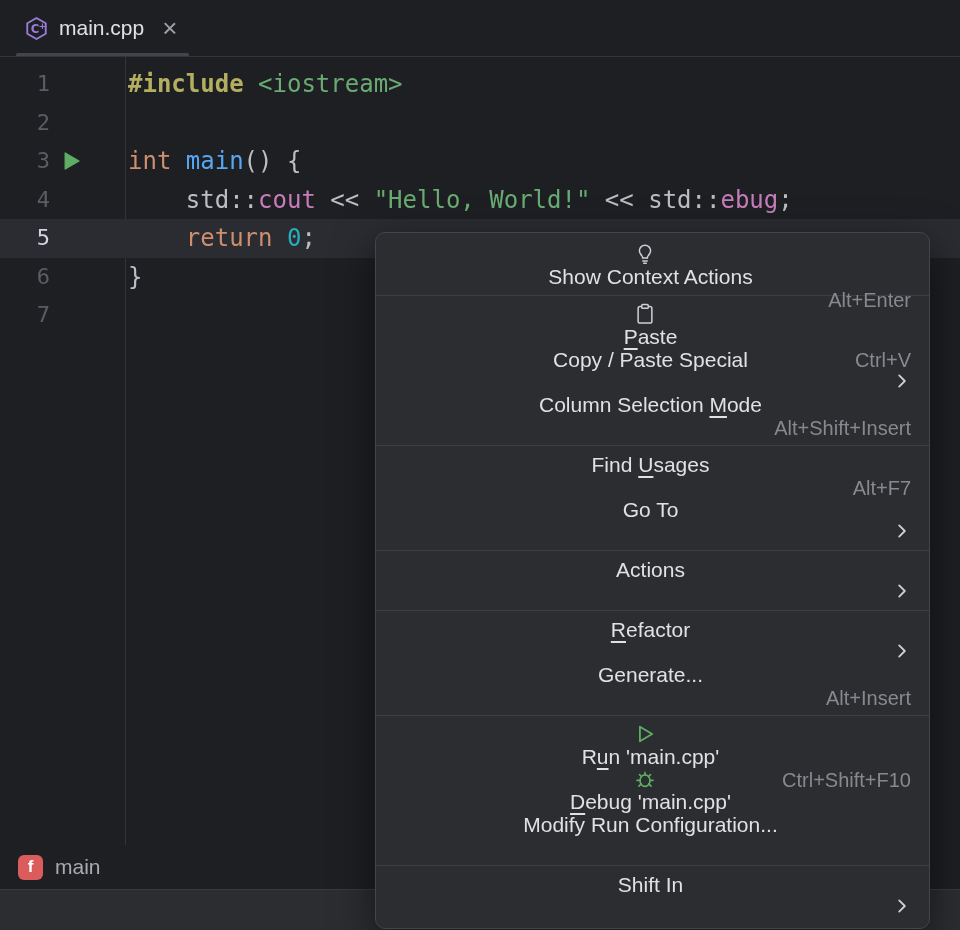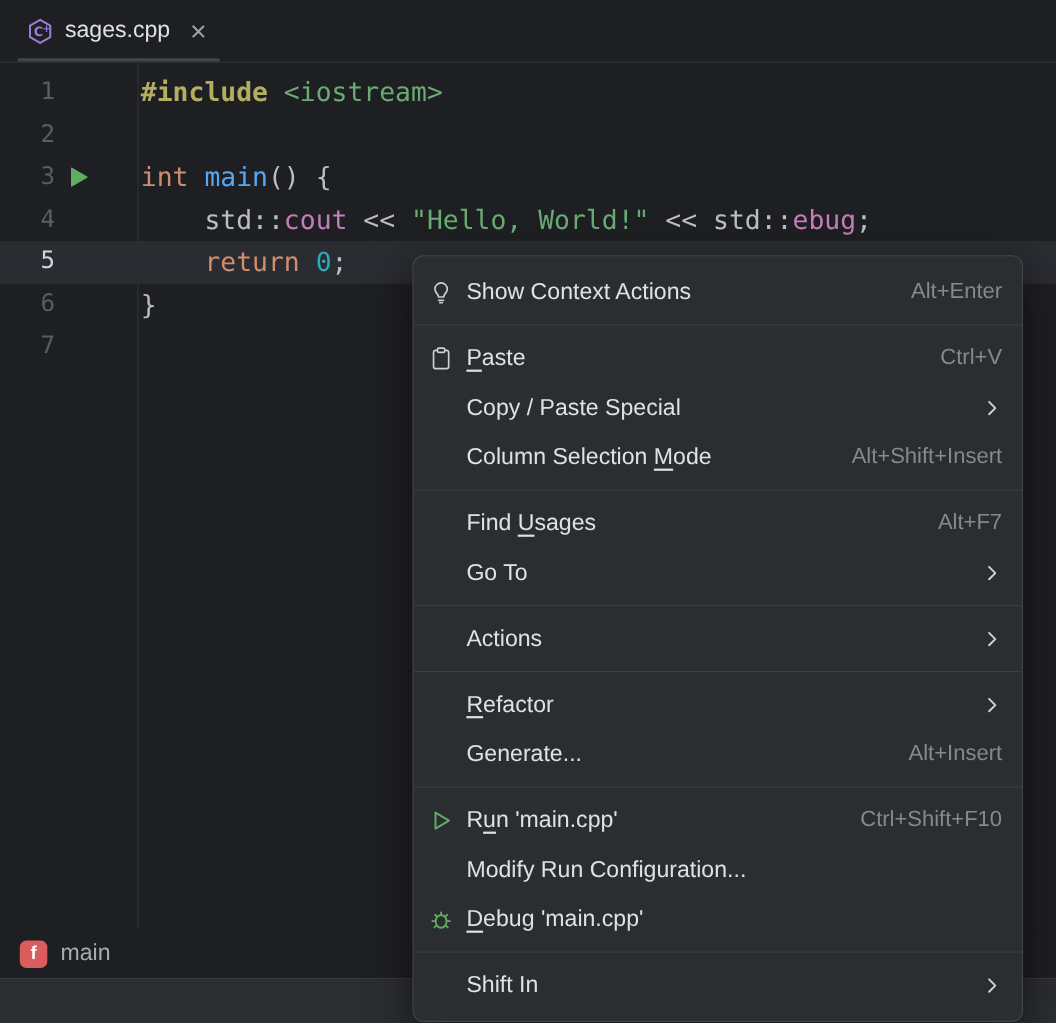--- a/index.html
+++ b/index.html
@@ -36,21 +36,21 @@
   .breadcrumbs{flex:none;height:44px;display:flex;align-items:center;gap:12px;padding:0 18px;background:var(--bg,#1E1F22);}
   .crumb{display:flex;align-items:center;gap:12px;cursor:pointer;}
   .func-badge{width:25px;height:25px;border-radius:6px;background:var(--badge-red,#DB5C5C);color:#FFFFFF;
               display:flex;align-items:center;justify-content:center;font-size:17px;font-weight:bold;}
   .crumb-label{color:#A8ABB2;font-size:21px;}
   .statusbar{flex:none;height:40px;background:#2B2D30;border-top:1px solid #393B40;}
 
   
   .menu{position:absolute;left:375px;top:232px;width:555px;box-sizing:border-box;background:var(--menu-bg,#2B2D30);
         border:1px solid #43454A;border-radius:10px;padding:10px 0;box-shadow:0 12px 40px rgba(0,0,0,.55);z-index:10;}
-  .mi{height:45px;display:flex;align-items:center;padding:0 18px 0 14px;cursor:pointer;}
+  .mi{height:45px;display:flex;align-items:center;padding:0 18px 0 14px;cursor:pointer;flex-direction:column;}
   .mi-icon{flex:none;width:34px;display:flex;align-items:center;justify-content:flex-start;color:#CED0D6;}
   .icon-green{color:var(--green,#5FAD65);}
   .mi-label{color:#DFE1E5;font-size:21px;white-space:nowrap;}
   .mi-label u{text-decoration:underline;text-underline-offset:4px;text-decoration-thickness:1.5px;}
   .mi-right{margin-left:auto;display:flex;align-items:center;color:#CED0D6;padding-left:20px;}
   .mi-shortcut{color:#87898E;font-size:20px;white-space:nowrap;}
   .msep{height:1px;background:#3C3E43;margin:7px 0;}
 </style>
 </head>
 <body>
@@ -59,21 +59,21 @@
 
   <header class="tabbar">
     <div class="tab active">
       <span class="tab-icon">
         <svg width="25" height="25" viewBox="0 0 16 16">
             <path d="M8 1.3 13.9 4.65V11.35L8 14.7 2.1 11.35V4.65Z" fill="none" stroke="currentColor" stroke-width="1.2" stroke-linejoin="round"></path>
             <text x="7" y="10.8" font-size="7.5" font-weight="bold" fill="currentColor" text-anchor="middle" font-family="DejaVu Sans,sans-serif">C</text>
             <text x="11.8" y="8.6" font-size="6" font-weight="bold" fill="currentColor" text-anchor="middle" font-family="DejaVu Sans,sans-serif">+</text>
           </svg>
       </span>
-      <span class="tab-title">sages.cpp</span>
+      <span class="tab-title">main.cpp</span>
       <span class="tab-close">×</span>
     </div>
   </header>
 
   <main class="editor">
     <div id="editor-lines">
         <div class="line">
           <span class="lnum">1</span>
           <span class="code"><span class="t-dir">#include</span><span class="t-plain"> </span><span class="t-str">&lt;iostream&gt;</span></span>
         </div>
@@ -198,34 +198,34 @@
       <div class="mi">
         <span class="mi-icon icon-green">
           <svg width="22" height="22" viewBox="0 0 16 16">
             <path d="M4.3 2.7 13.2 8 4.3 13.3Z" fill="none" stroke="currentColor" stroke-width="1.3" stroke-linejoin="round"></path>
           </svg>
         </span>
         <span class="mi-label">R<u>u</u>n 'main.cpp'</span>
         <span class="mi-right mi-shortcut">Ctrl+Shift+F10</span>
       </div>
       <div class="mi">
+        <span class="mi-icon icon-green">
+          <svg width="22" height="22" viewBox="0 0 16 16">
+            <ellipse cx="8" cy="9.2" rx="3.6" ry="4.2" fill="none" stroke="currentColor" stroke-width="1.2"></ellipse>
+            <path d="M8 5V3.2M5.4 6.2 4 4.8M10.6 6.2 12 4.8M4.4 9H2.2M13.8 9h-2.2M5.2 11.6l-1.6 1.6M10.8 11.6l1.6 1.6" stroke="currentColor" stroke-width="1.2" stroke-linecap="round"></path>
+          </svg>
+        </span>
+        <span class="mi-label"><u>D</u>ebug 'main.cpp'</span>
+        <span class="mi-right"></span>
+      </div>
+      <div class="mi">
         <span class="mi-icon"></span>
         <span class="mi-label">Modify Run Configuration...</span>
         <span class="mi-right"></span>
       </div>
-      <div class="mi">
-        <span class="mi-icon icon-green">
-          <svg width="22" height="22" viewBox="0 0 16 16">
-            <ellipse cx="8" cy="9.2" rx="3.6" ry="4.2" fill="none" stroke="currentColor" stroke-width="1.2"></ellipse>
-            <path d="M8 5V3.2M5.4 6.2 4 4.8M10.6 6.2 12 4.8M4.4 9H2.2M13.8 9h-2.2M5.2 11.6l-1.6 1.6M10.8 11.6l1.6 1.6" stroke="currentColor" stroke-width="1.2" stroke-linecap="round"></path>
-          </svg>
-        </span>
-        <span class="mi-label"><u>D</u>ebug 'main.cpp'</span>
-        <span class="mi-right"></span>
-      </div>
       <div class="msep"></div>
       <div class="mi">
         <span class="mi-icon"></span>
         <span class="mi-label">Shift In</span>
         <span class="mi-right">
           <svg width="18" height="18" viewBox="0 0 16 16">
             <path d="M5.5 3l5 5-5 5" fill="none" stroke="currentColor" stroke-width="1.6" stroke-linecap="round" stroke-linejoin="round"></path>
           </svg>
         </span>
       </div>

